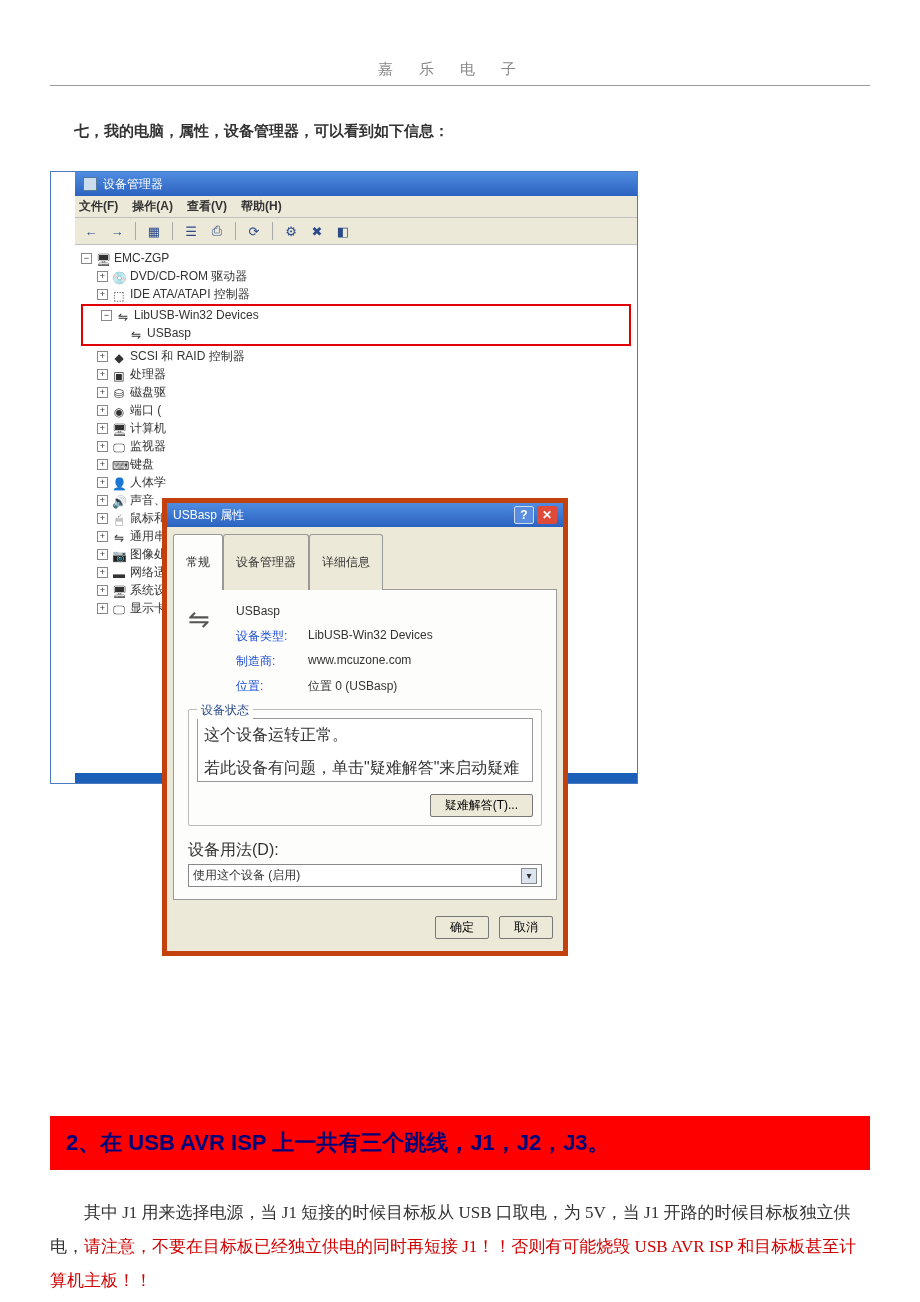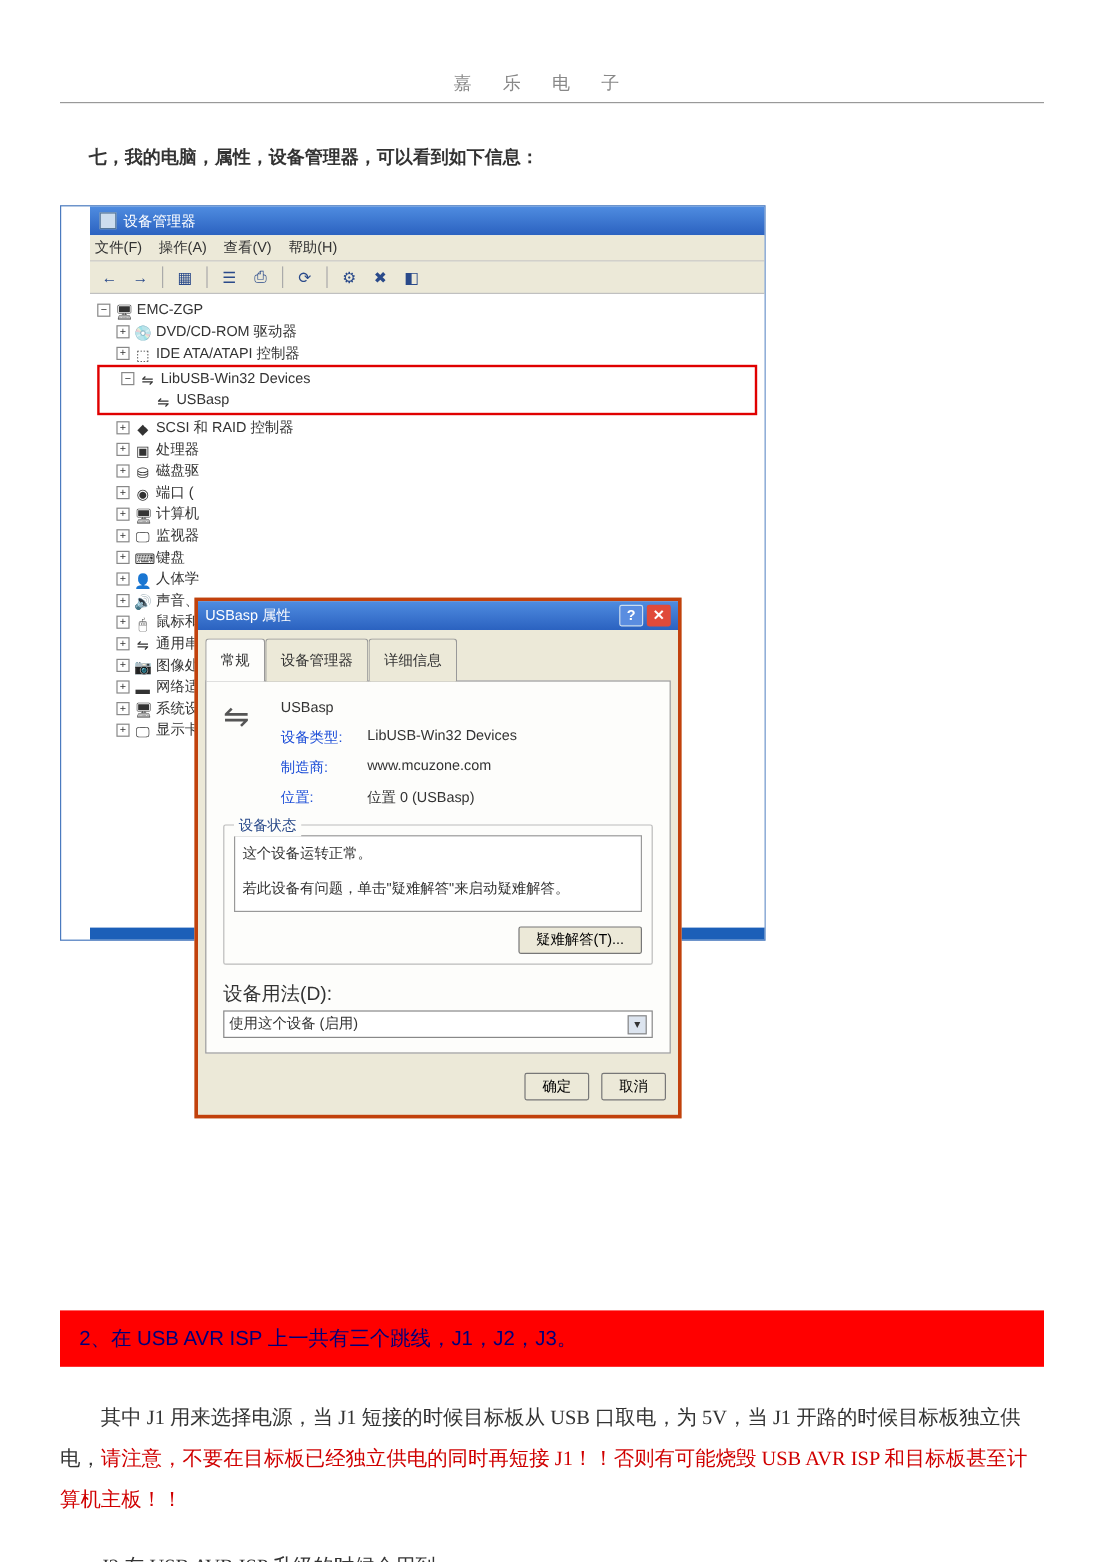--- a/index.html
+++ b/index.html
@@ -48,21 +48,21 @@
     width: 14px; height: 14px;
     background: #cde; border: 1px solid #579;
   }
   .dm-menubar {
     background: #ece9d8;
     border-bottom: 1px solid #c0c0c0;
     padding: 2px 4px;
     display: flex;
     gap: 14px;
   }
-  .dm-menubar span { cursor: default; }
+  .dm-menubar span { cursor: default; font-weight: bold; }
   .dm-toolbar {
     background: #ece9d8;
     border-bottom: 1px solid #c0c0c0;
     padding: 3px 6px;
     display: flex;
     align-items: center;
     gap: 6px;
   }
   .tb-btn {
     width: 20px; height: 20px;
@@ -108,21 +108,21 @@
     height: 10px;
     background: #1c5fb8;
   }
   
   .prop-dialog {
     position: relative;
     margin-left: 112px;
     margin-top: -310px;
     width: 406px;
     background: #ece9d8;
-    border: 3px solid #c2410c;
+    border: 5px solid #c2410c;
     font-family: Tahoma, "SimSun", sans-serif;
     font-size: 12px;
   }
   .prop-title {
     background: linear-gradient(#4f8ce0, #2b62c0);
     color: #fff;
     padding: 4px 6px;
     display: flex;
     align-items: center;
     justify-content: space-between;
@@ -136,21 +136,21 @@
     border-radius: 2px;
   }
   .title-btn.help { background:#5a8de0; color:#fff; border:1px solid #cde; }
   .title-btn.close { background:#e04a3a; color:#fff; }
   .tabstrip {
     display:flex;
     padding: 6px 6px 0 6px;
     gap: 0;
   }
   .tab {
-    padding: 9px 12px;
+    padding: 19px 12px;
     background:#ece9d8;
     border:1px solid #999;
     border-bottom:none;
     border-radius: 3px 3px 0 0;
     position:relative;
     top:1px;
   }
   .tab.active {
     background:#fdfdfb;
     z-index:2;
@@ -178,21 +178,21 @@
   }
   .group-title {
     position:absolute; top:-8px; left:8px;
     background:#fdfdfb; padding:0 4px; color:#2a4a8a;
   }
   .status-box {
     width:100%; height:64px;
     border:1px solid #999;
     background:#fff;
     padding:6px;
-    font-size:12px;
+    font-size:16px;
     overflow:auto;
   }
   .btn {
     padding: 2px 14px;
     border:1px solid #777;
     background:#ece9d8;
     font-size:12px;
     border-radius:2px;
   }
   .right { text-align:right; margin-top:12px; }
@@ -216,22 +216,22 @@
   }
   .dlg-buttons {
     display:flex; justify-content:flex-end;
     gap:10px; padding: 8px 10px 12px 0;
   }
   .spacer { height: 140px; }
   
   .red-banner {
     background:#ff0000;
     color:#00007a;
-    font-weight:normal;
-    font-size:17px;
+    font-weight:bold;
+    font-size:22px;
     padding:12px 16px;
     margin: 20px 0 26px 0;
     font-family: "SimHei","Microsoft YaHei",sans-serif;
   }
   .para {
     font-size:17px;
     line-height: 2.0;
     text-indent: 2em;
     margin-bottom: 22px;
   }

